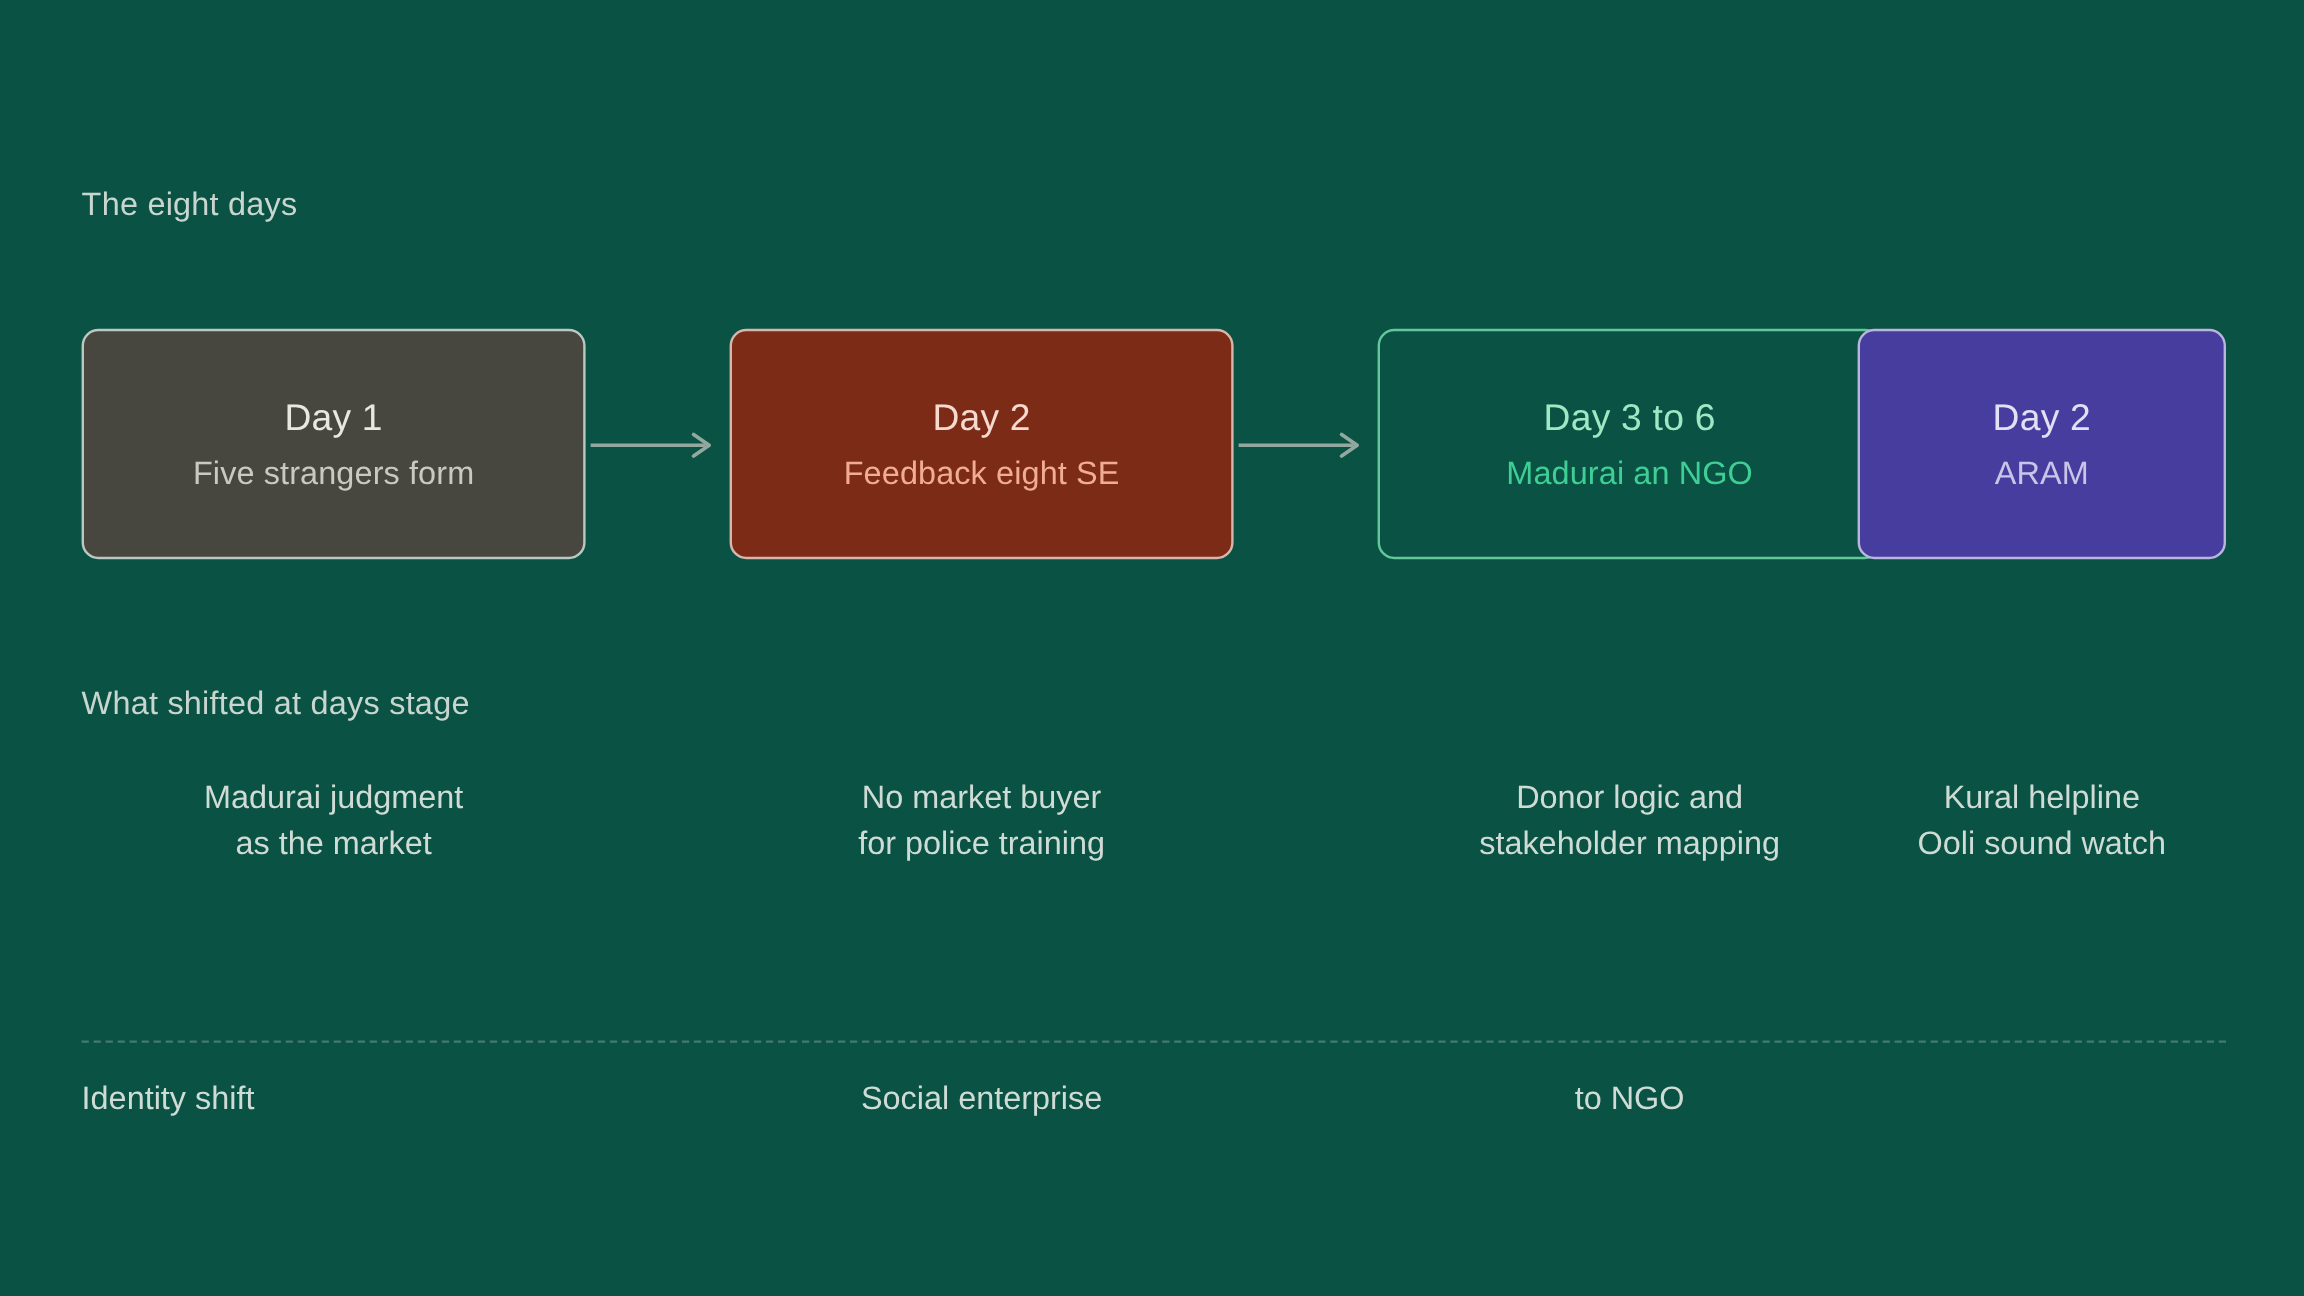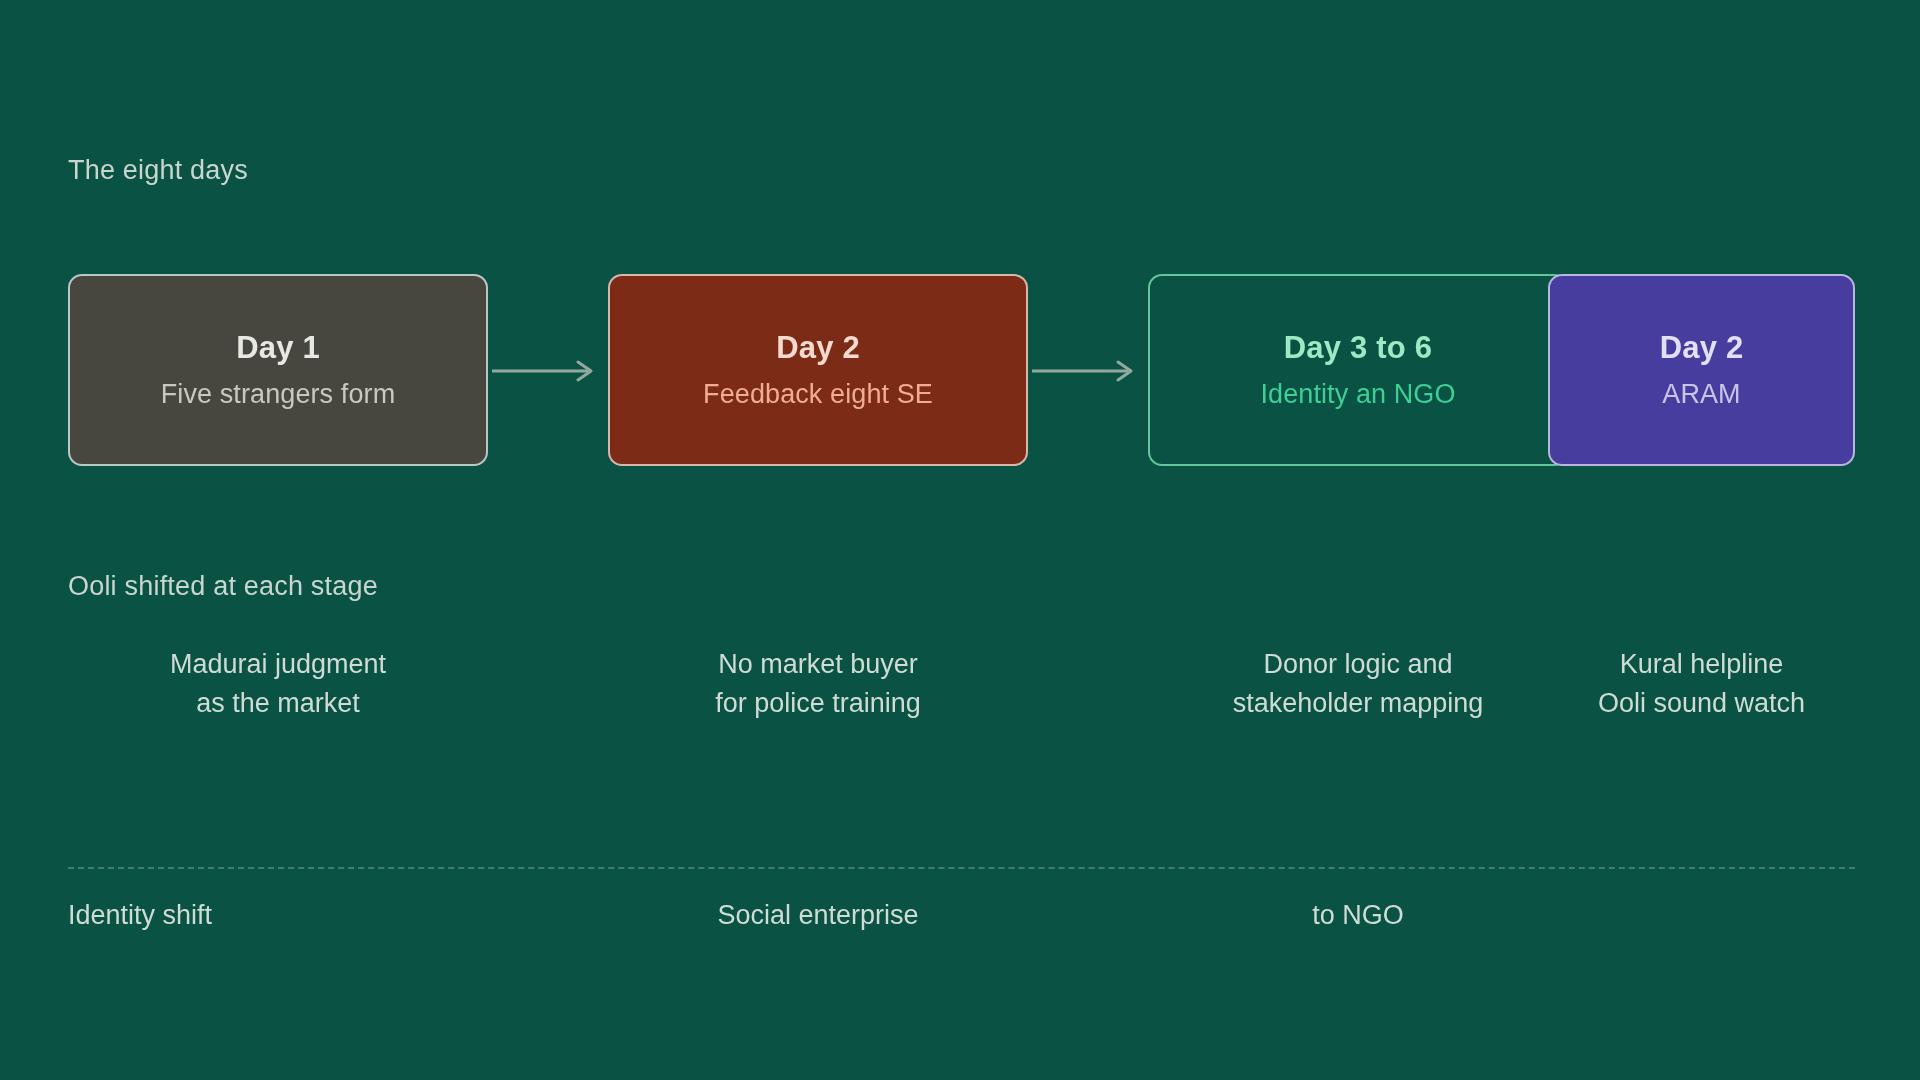--- a/index.html
+++ b/index.html
@@ -49,21 +49,21 @@
     box-sizing: border-box;
     border-radius: 14px;
     border: 2px solid transparent;
     display: flex;
     flex-direction: column;
     align-items: center;
     justify-content: center;
   }
   .stage-title {
     font-size: 31px;
-    font-weight: 700;
+    font-weight: 400;
     letter-spacing: 0.2px;
     line-height: 1.25;
     margin-bottom: 10px;
     white-space: nowrap;
   }
   .stage-sub {
     font-size: 27px;
     font-weight: 400;
     letter-spacing: 0.1px;
     line-height: 1.25;
@@ -186,41 +186,41 @@
       <div class="stage-sub">Five strangers form</div>
     </div>
 
     <div class="stage-box" id="stage-box-1">
       <div class="stage-title">Day 2</div>
       <div class="stage-sub">Feedback eight SE</div>
     </div>
 
     <div class="stage-box" id="stage-box-2">
       <div class="stage-title">Day 3 to 6</div>
-      <div class="stage-sub">Identity an NGO</div>
+      <div class="stage-sub">Madurai an NGO</div>
     </div>
 
     <div class="stage-box" id="stage-box-3">
       <div class="stage-title">Day 2</div>
       <div class="stage-sub">ARAM</div>
     </div>
 
     <svg class="arrow" id="arrow-0" viewBox="0 0 112 22">
       <line x1="0" y1="11" x2="96" y2="11" stroke="#93a9a0" stroke-width="3"></line>
       <polyline points="86,2 99,11 86,20" fill="none" stroke="#93a9a0" stroke-width="3" stroke-linecap="round" stroke-linejoin="round"></polyline>
     </svg>
 
     <svg class="arrow" id="arrow-1" viewBox="0 0 112 22">
       <line x1="0" y1="11" x2="96" y2="11" stroke="#93a9a0" stroke-width="3"></line>
       <polyline points="86,2 99,11 86,20" fill="none" stroke="#93a9a0" stroke-width="3" stroke-linecap="round" stroke-linejoin="round"></polyline>
     </svg>
 
   </div>
 
-  <div class="section-label" id="label-what-shifted">Ooli shifted at each stage</div>
+  <div class="section-label" id="label-what-shifted">What shifted at days stage</div>
 
   <div class="notes-row">
 
     <div class="note" id="note-0">
       <div>Madurai judgment</div>
       <div>as the market</div>
     </div>
 
     <div class="note" id="note-1">
       <div>No market buyer</div>

